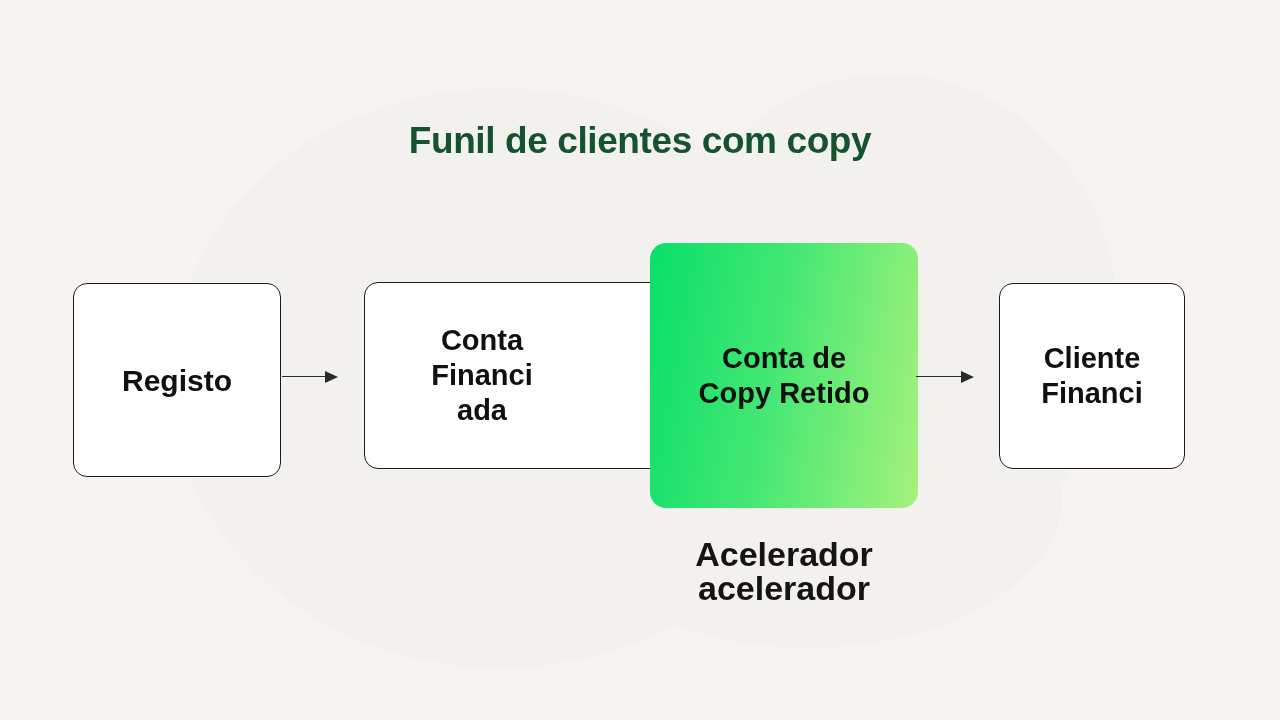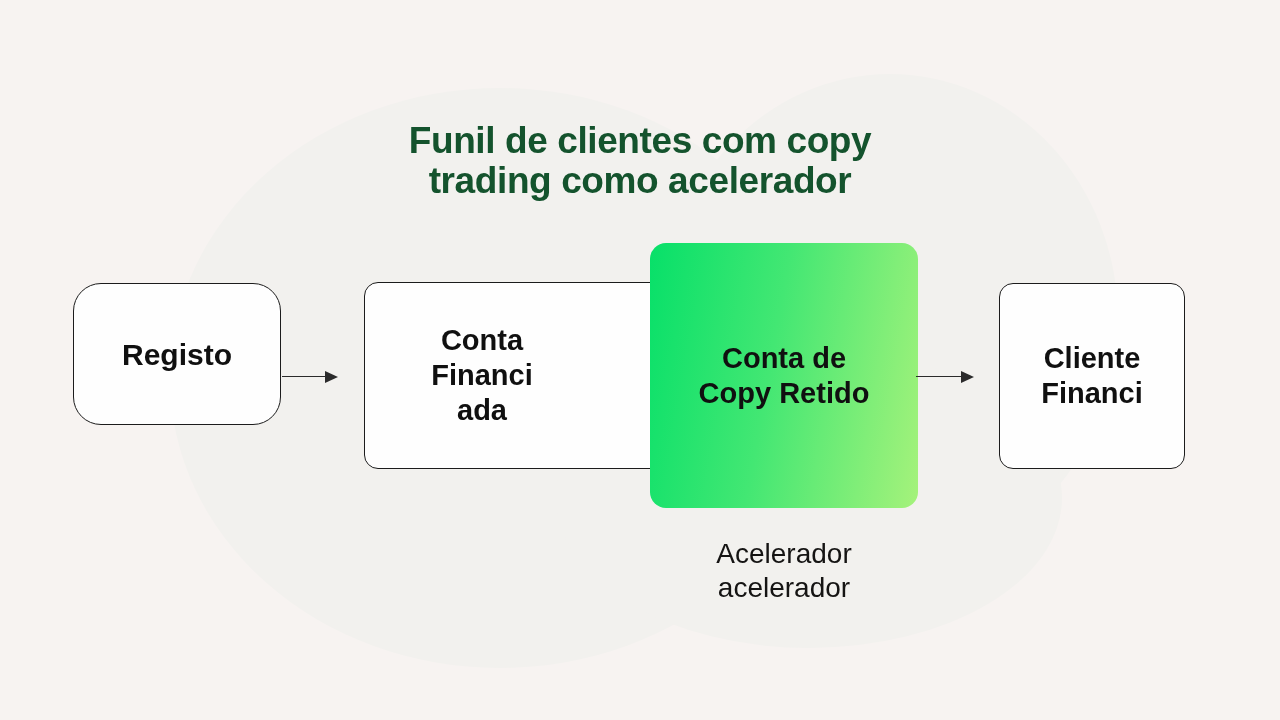--- a/index.html
+++ b/index.html
@@ -24,21 +24,21 @@
   .step-box {
     position:absolute; z-index:2; box-sizing:border-box;
     background: var(--box_fill, #fefefe);
     border:1.5px solid var(--box_border, #1c1c1c);
     border-radius:14px;
     display:flex; align-items:center; justify-content:center;
   }
   .step-label {
     text-align:center; font-weight:700; font-size:29px; line-height:35px; color:#101010;
   }
-  .box-registo  { left:73px;  top:283px; width:208px; height:142px;border-radius:28px; }
+  .box-registo  { left:73px;  top:283px; width:208px; height:194px; }
   .box-registo .step-label { font-size:30px; }
   .box-financiada { left:364px; top:282px; width:316px; height:187px; justify-content:flex-start; }
   .box-financiada .step-label { width:234px; }
   .box-copytrading {
     left:650px; top:243px; width:268px; height:265px; z-index:3;
     border:none; border-radius:16px;
     background: linear-gradient(100deg,
       var(--accent_gradient_start, #07e069) 0%,
       var(--accent_gradient_mid, #43e773) 45%,
       var(--accent_gradient_end, #a5f27b) 100%);
@@ -54,35 +54,34 @@
   }
   .arrow-head {
     position:absolute; right:0; top:0.5px; width:0; height:0;
     border-left:13px solid var(--arrow, #2b2b2b);
     border-top:6px solid transparent;
     border-bottom:6px solid transparent;
   }
 
   .caption {
     position:absolute; left:650px; top:537px; width:268px; z-index:2;
-    text-align:center; font-size:28px; font-weight:400; line-height:34px; color:#151413;
+    text-align:center; font-size:34px; font-weight:700; line-height:34px; color:#151413;
   }
 </style>
 </head>
 <body>
 
 <div class="canvas">
 
   <div class="blob blob-a"></div>
   <div class="blob blob-b"></div>
   <div class="blob blob-c"></div>
 
   <h1 class="title">
     <span>Funil de clientes com copy</span><br>
-    <span>trading como acelerador</span>
   </h1>
 
   <div class="step-box box-registo">
     <div class="step-label">
       <span>Registo</span>
     </div>
   </div>
 
   <div class="arrow arrow-1">
     <span class="arrow-line"></span>

